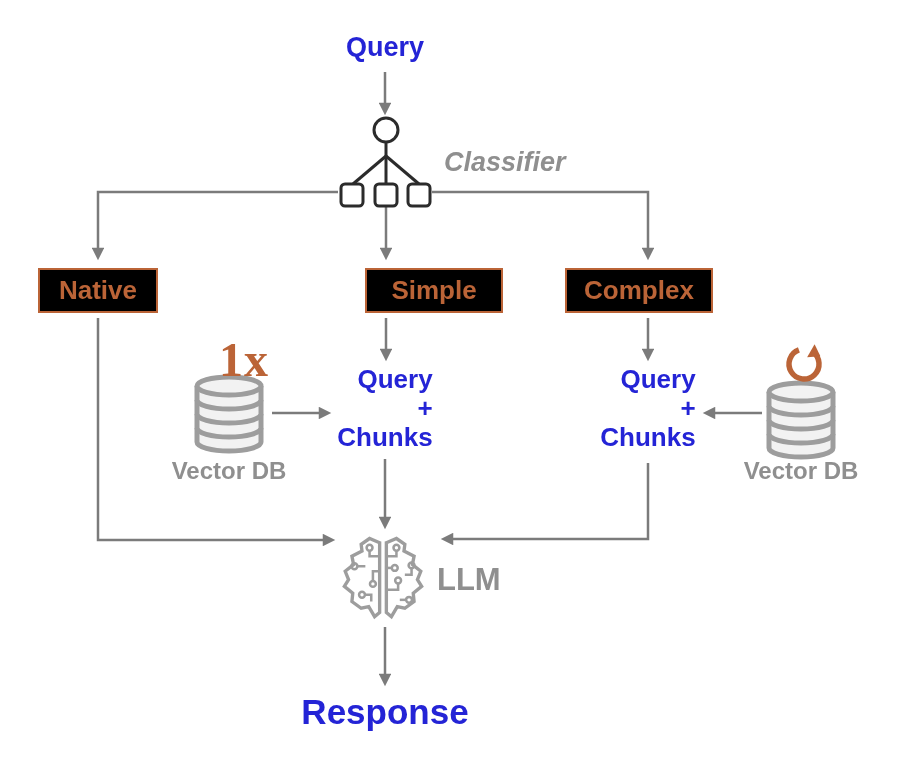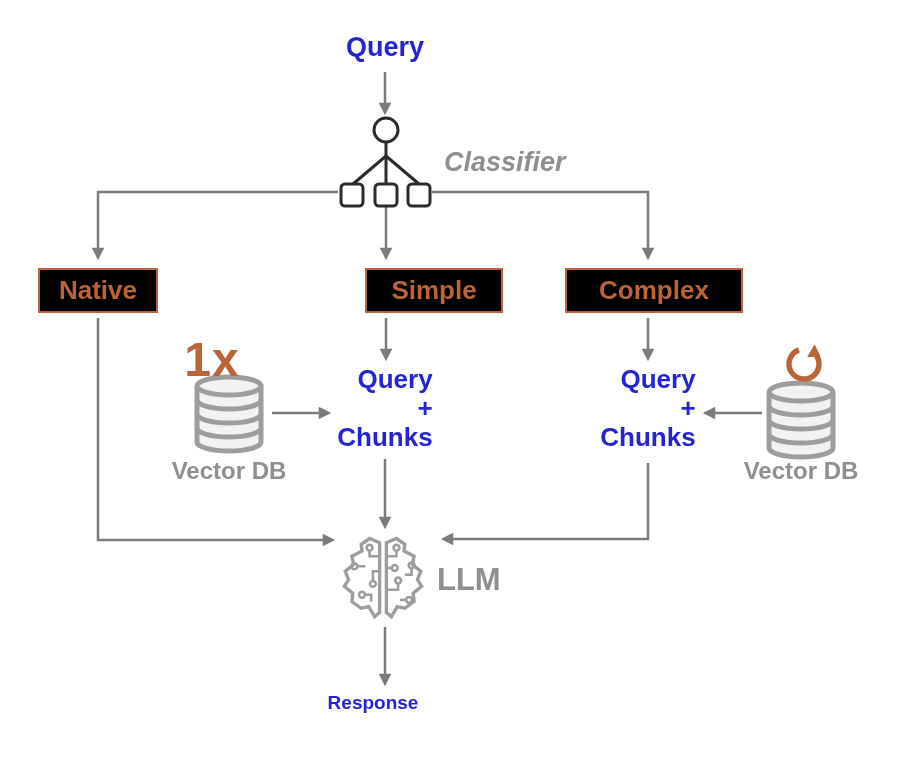--- a/index.html
+++ b/index.html
@@ -26,29 +26,29 @@
   .query-label{left:385px;top:32px;font-size:27px;}
   .classifier-label{left:444px;top:147px;font-size:27px;font-style:italic;}
   .branch-box{
     position:absolute;top:268px;height:45px;box-sizing:border-box;
     border:2.5px solid var(--color-orange);background:#000000;
     display:flex;align-items:center;justify-content:center;
     font-size:26px;font-weight:bold;color:var(--color-orange);
   }
   .box-native{left:38px;width:120px;}
   .box-simple{left:317px;width:138px;margin-left:48px;}
-  .box-complex{left:565px;width:178px;}
+  .box-complex{left:565px;width:148px;}
   .merge{position:absolute;top:365px;font-size:26px;font-weight:bold;line-height:29px;color:var(--color-blue);}
   .merge-left{left:385px;}
   .merge-right{left:648px;}
-  .db-badge{left:212px;top:336px;font-size:48px;letter-spacing:1px;line-height:48px;}
+  .db-badge{left:244px;top:336px;font-size:48px;letter-spacing:1px;line-height:48px;font-family:Liberation Serif, serif;}
   .db-label-left{left:229px;top:457px;font-size:24px;}
   .db-label-right{left:801px;top:457px;font-size:24px;}
   .llm-label{left:437px;top:562px;font-size:31px;}
-  .response-label{left:373px;top:692px;font-size:19px;}
+  .response-label{left:385px;top:692px;font-size:35px;}
   .icon-db{position:absolute;width:72px;height:80px;}
   .db-left{left:193px;top:374px;}
   .db-right{left:765px;top:380px;}
   .icon-classifier{position:absolute;left:336px;top:114px;width:100px;height:96px;}
   .icon-refresh{position:absolute;left:779px;top:331px;width:50px;height:56px;}
   .icon-brain{position:absolute;left:341px;top:534px;width:84px;height:88px;}
   .db-stroke{stroke:var(--color-icon);stroke-width:5;fill:none;}
   .db-fill{fill:var(--color-icon-fill);}
   .brain-stroke{stroke:var(--color-icon);fill:none;}
   .clf-stroke{stroke:var(--color-dark);stroke-width:3;fill:none;}

